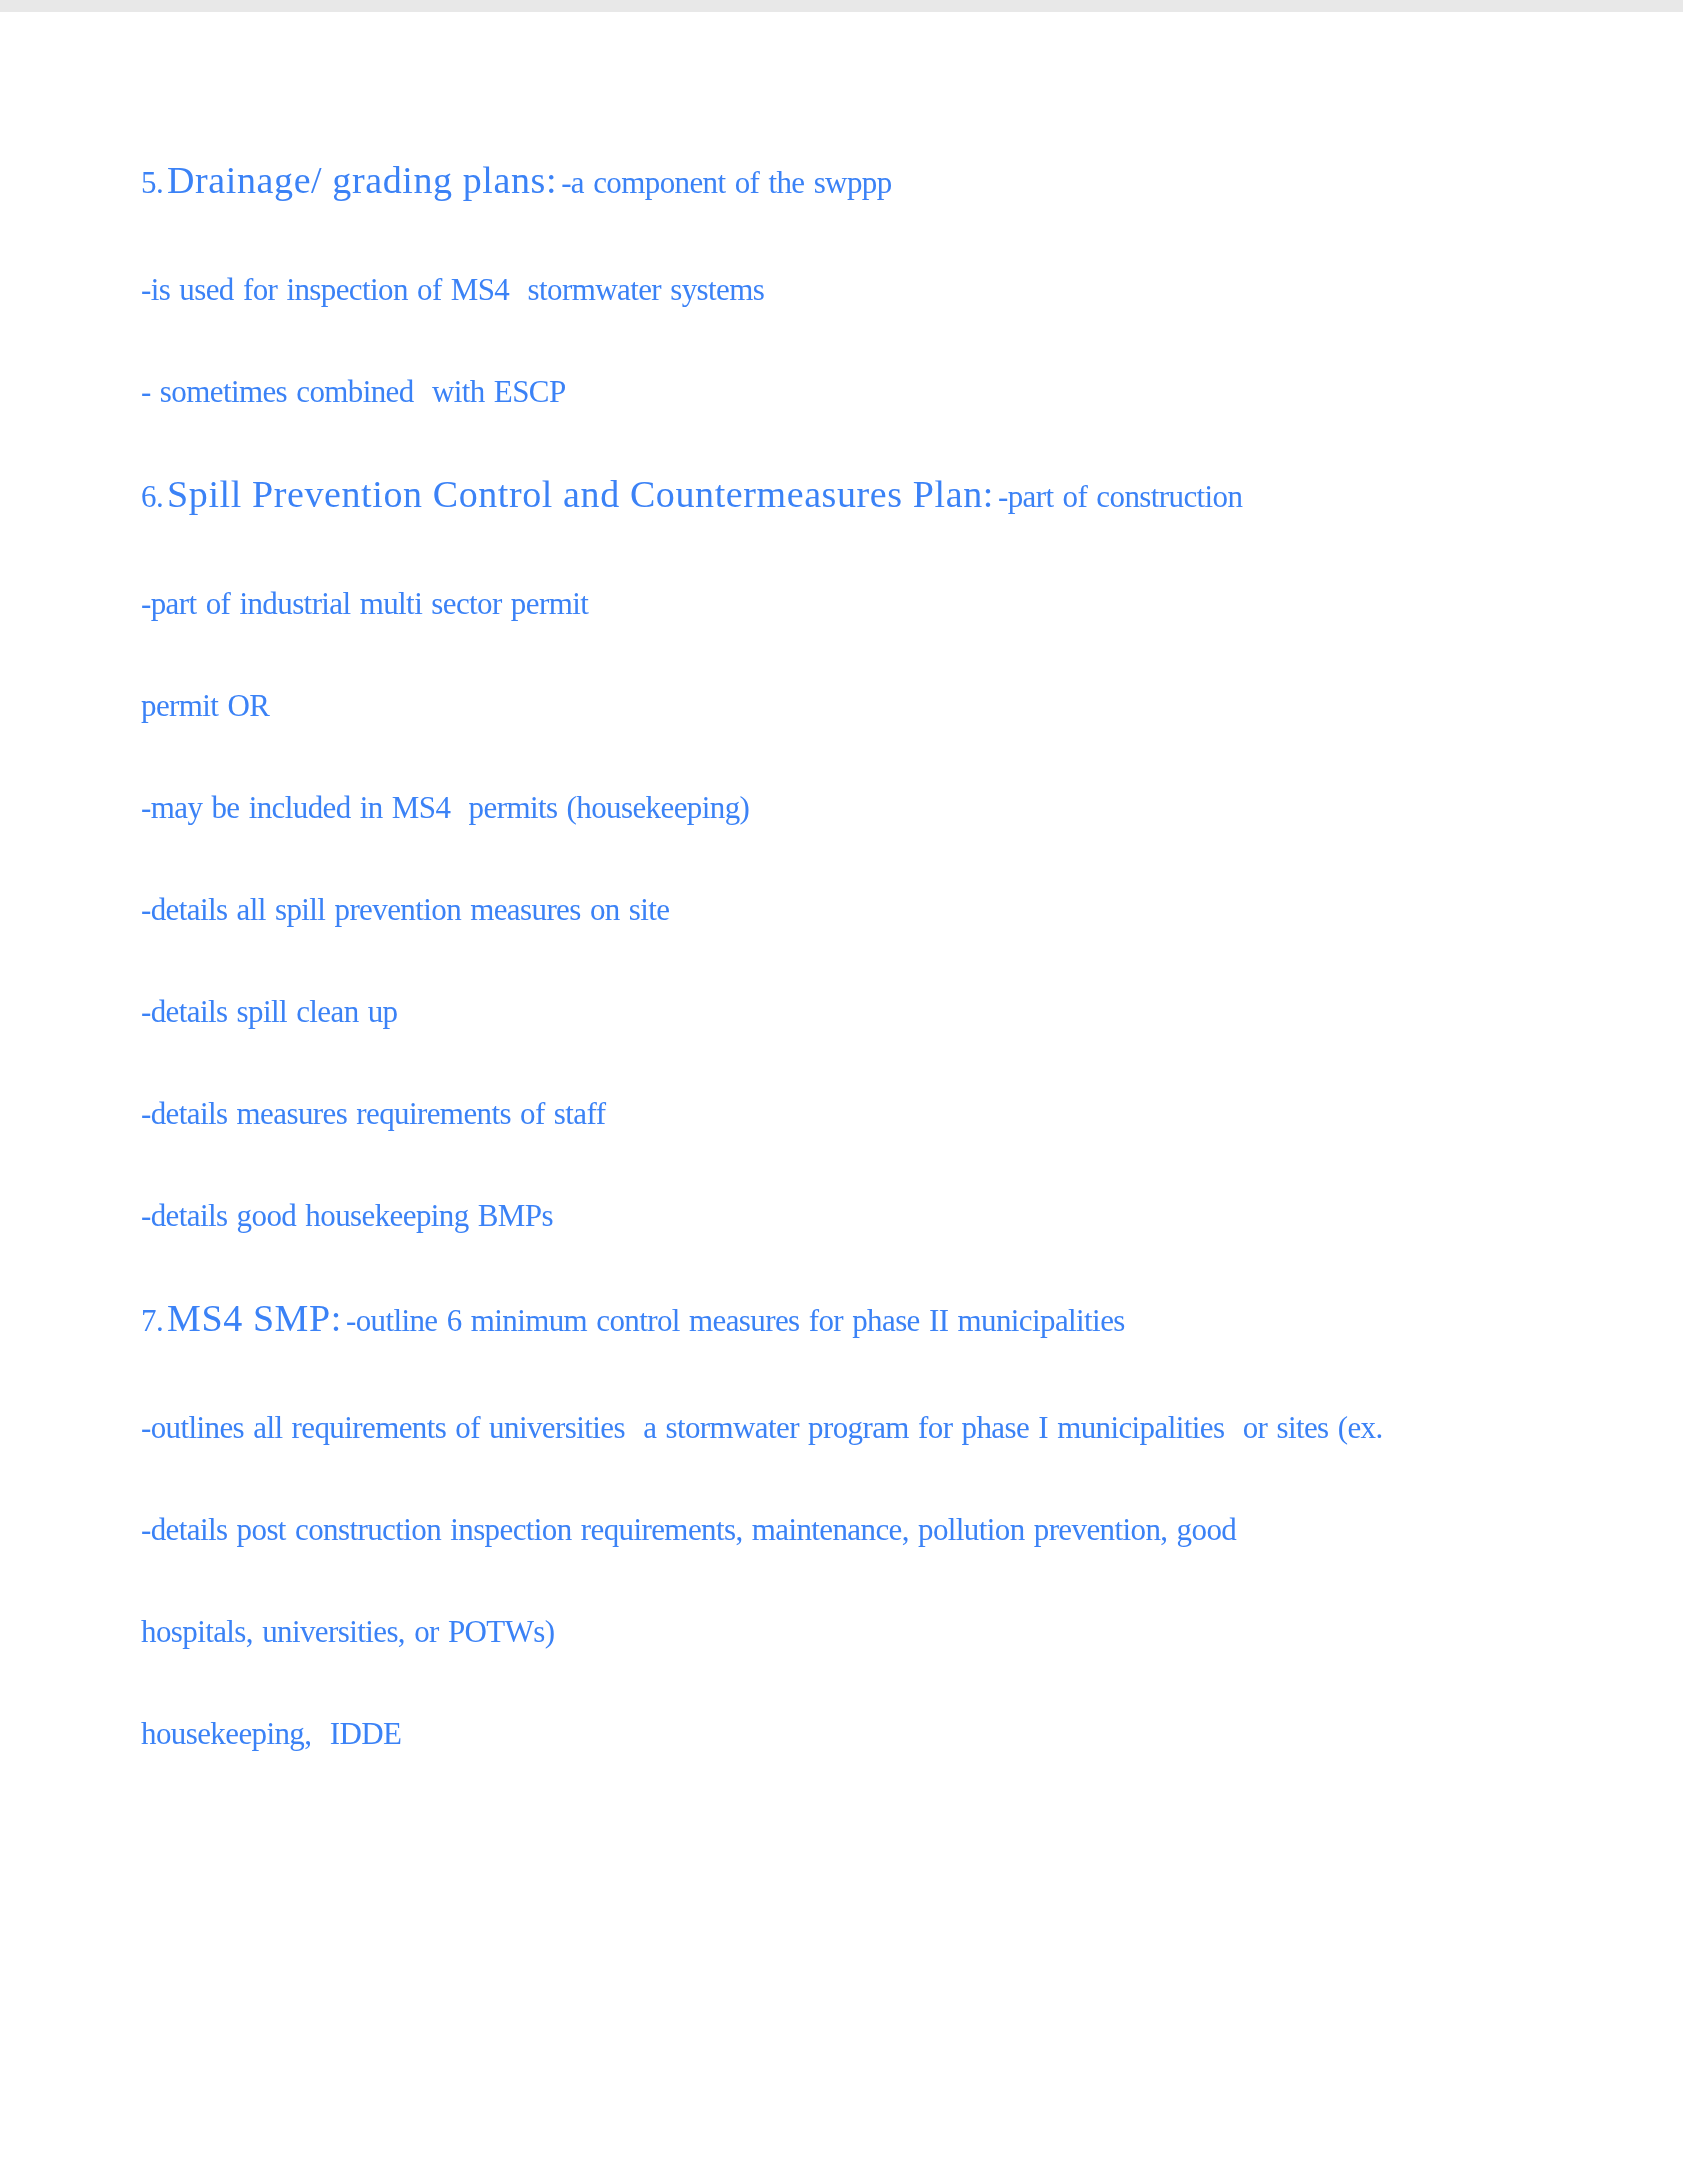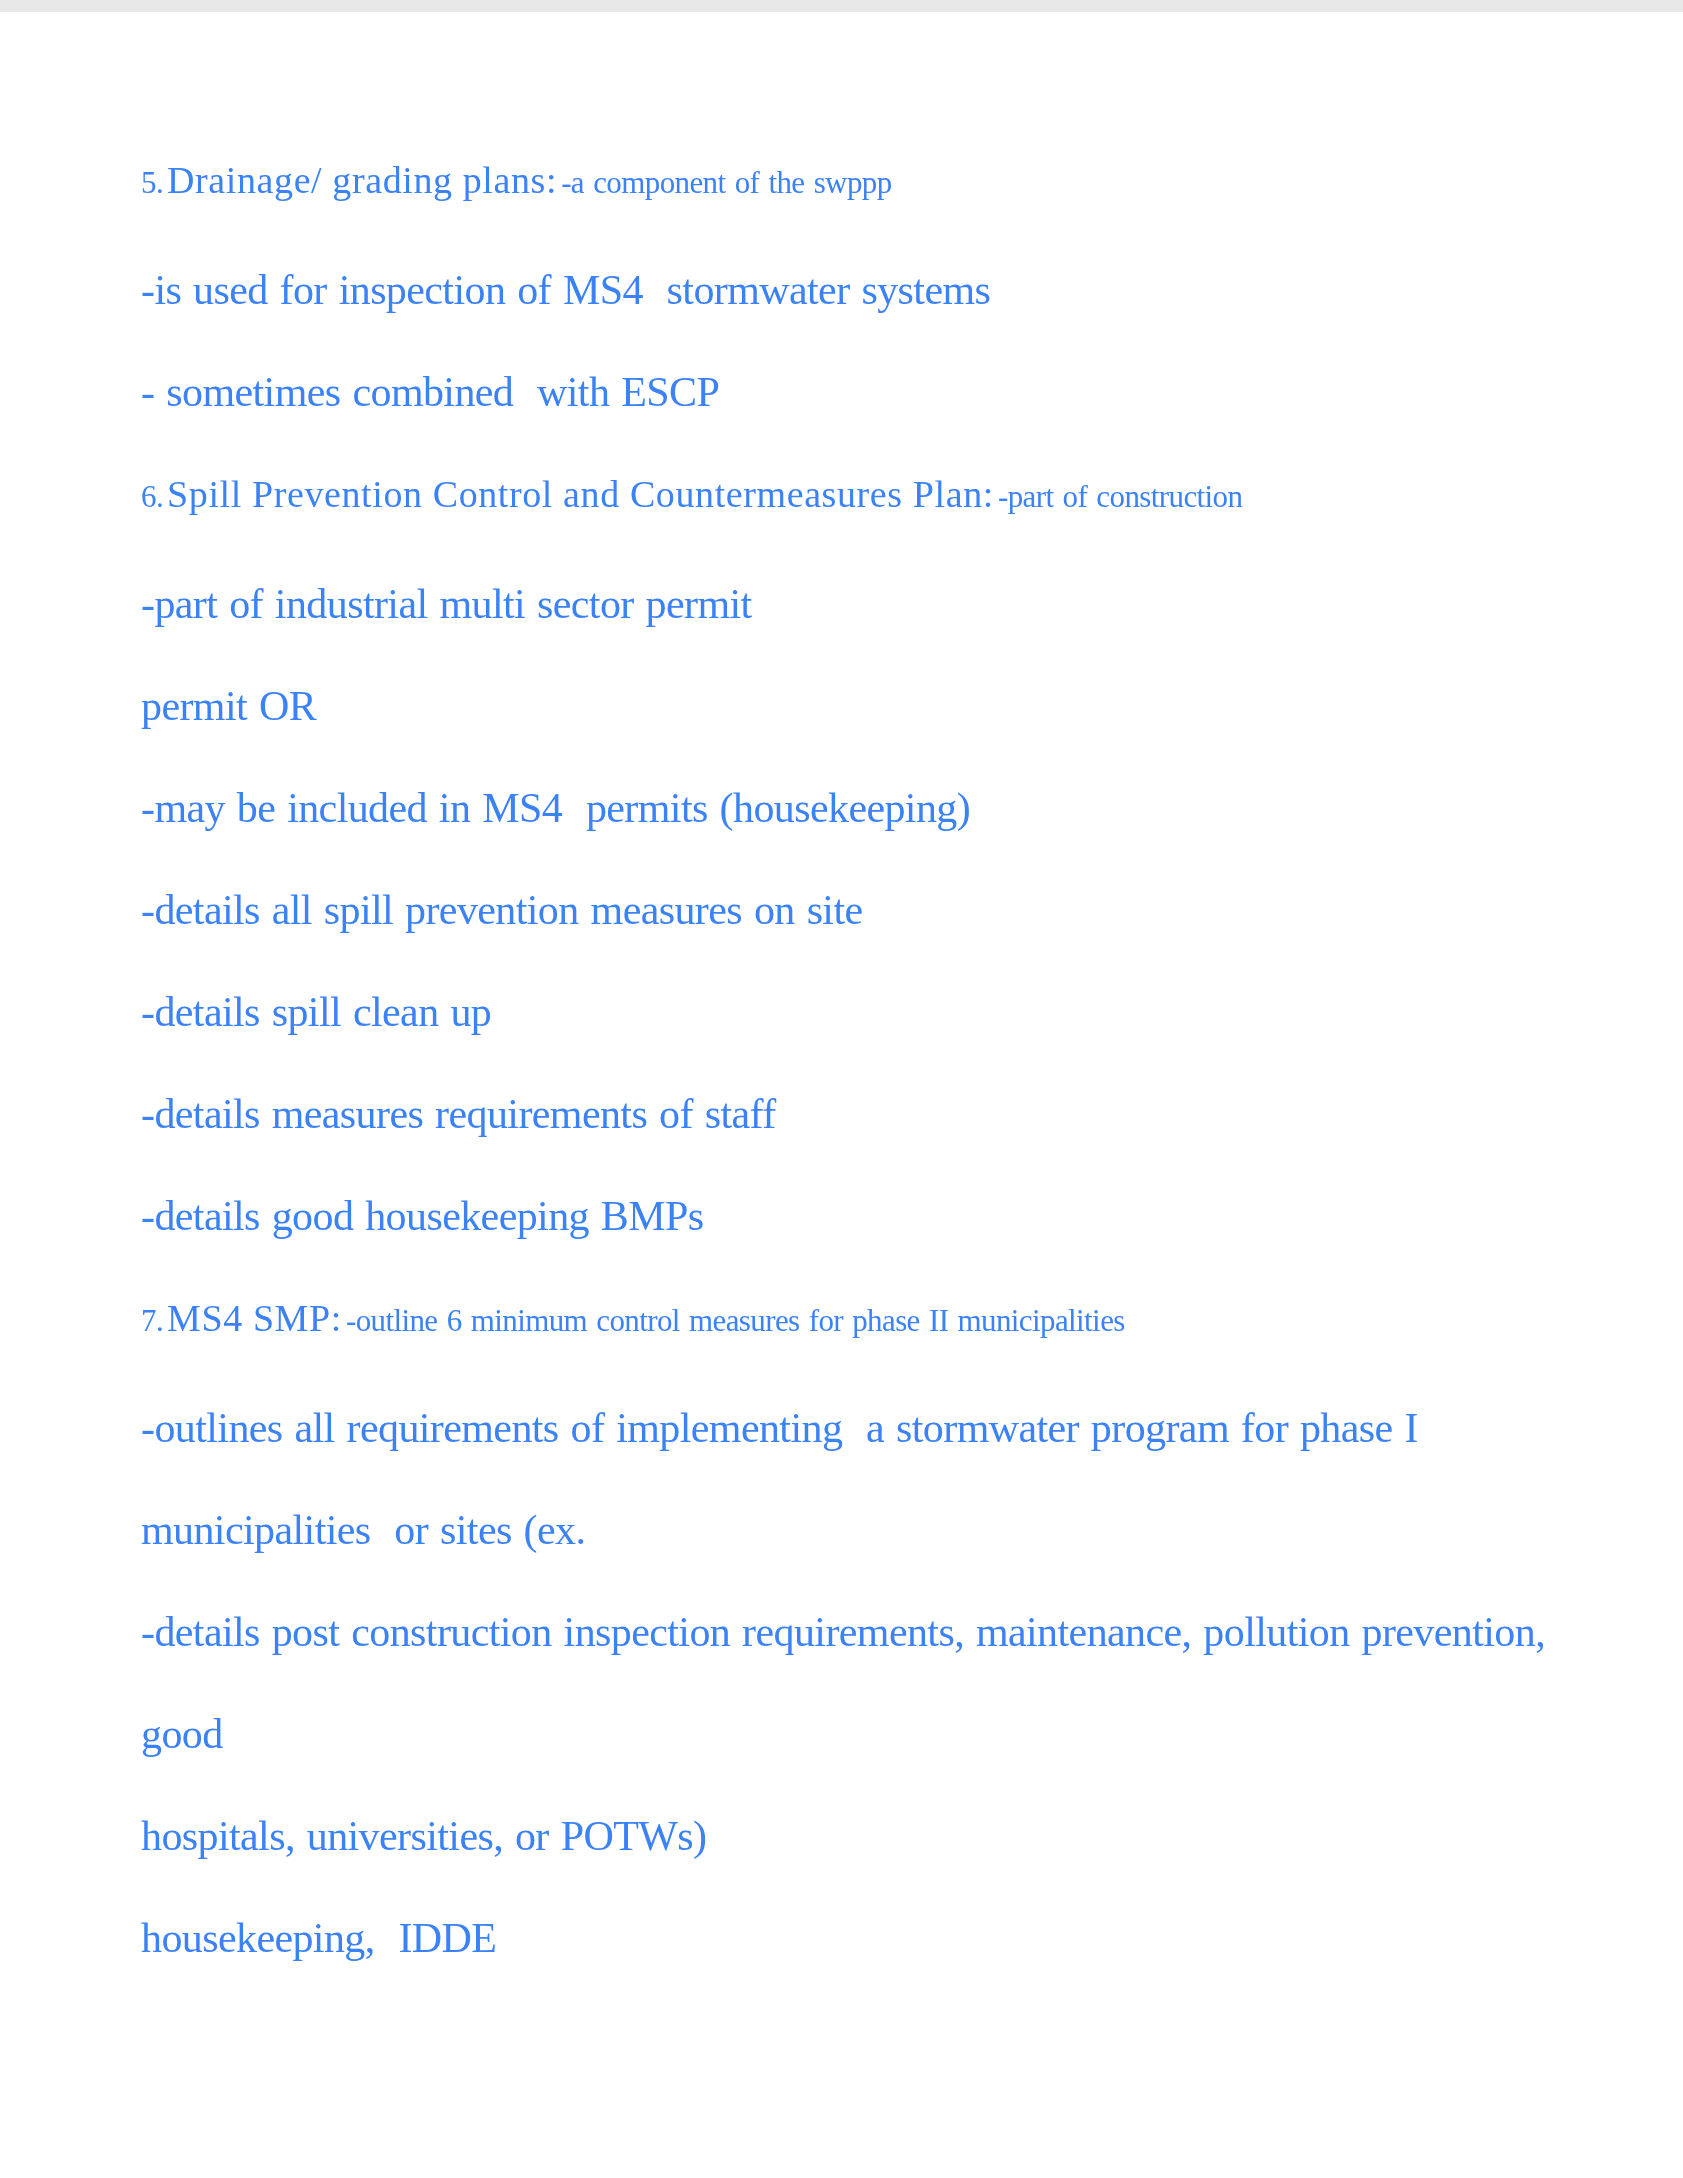--- a/index.html
+++ b/index.html
@@ -21,21 +21,21 @@
     top: 117px;
     left: 141px;
     right: 129px;
   }
   .line {
     line-height: 102px;
     white-space: pre-wrap;
     font-family: "Liberation Serif", "DejaVu Serif", serif;
   }
   .line.body {
-    font-size: 42px;
+    font-size: 31px;
     letter-spacing: -0.6px;
     word-spacing: 2px;
   }
   .num {
     font-size: 31px;
     letter-spacing: -0.6px;
   }
   .title {
     font-size: 38px;
     letter-spacing: 0.6px;
@@ -69,21 +69,21 @@
     <div class="line body">-details all spill prevention measures on site</div>
 
     <div class="line body">-details spill clean up</div>
 
     <div class="line body">-details measures requirements of staff</div>
 
     <div class="line body">-details good housekeeping BMPs</div>
 
     <div class="line"><span class="num">7.</span> <span class="title">MS4 SMP:</span> <span class="run">-outline 6 minimum control measures for phase II municipalities</span></div>
 
-    <div class="line body">-outlines all requirements of implementing  a stormwater program for phase I municipalities  or sites (ex.</div>
+    <div class="line body">-outlines all requirements of universities  a stormwater program for phase I municipalities  or sites (ex.</div>
 
     <div class="line body">-details post construction inspection requirements, maintenance, pollution prevention, good</div>
 
     <div class="line body">hospitals, universities, or POTWs)</div>
 
     <div class="line body">housekeeping,  IDDE</div>
 
 
   </div>
 </div>

